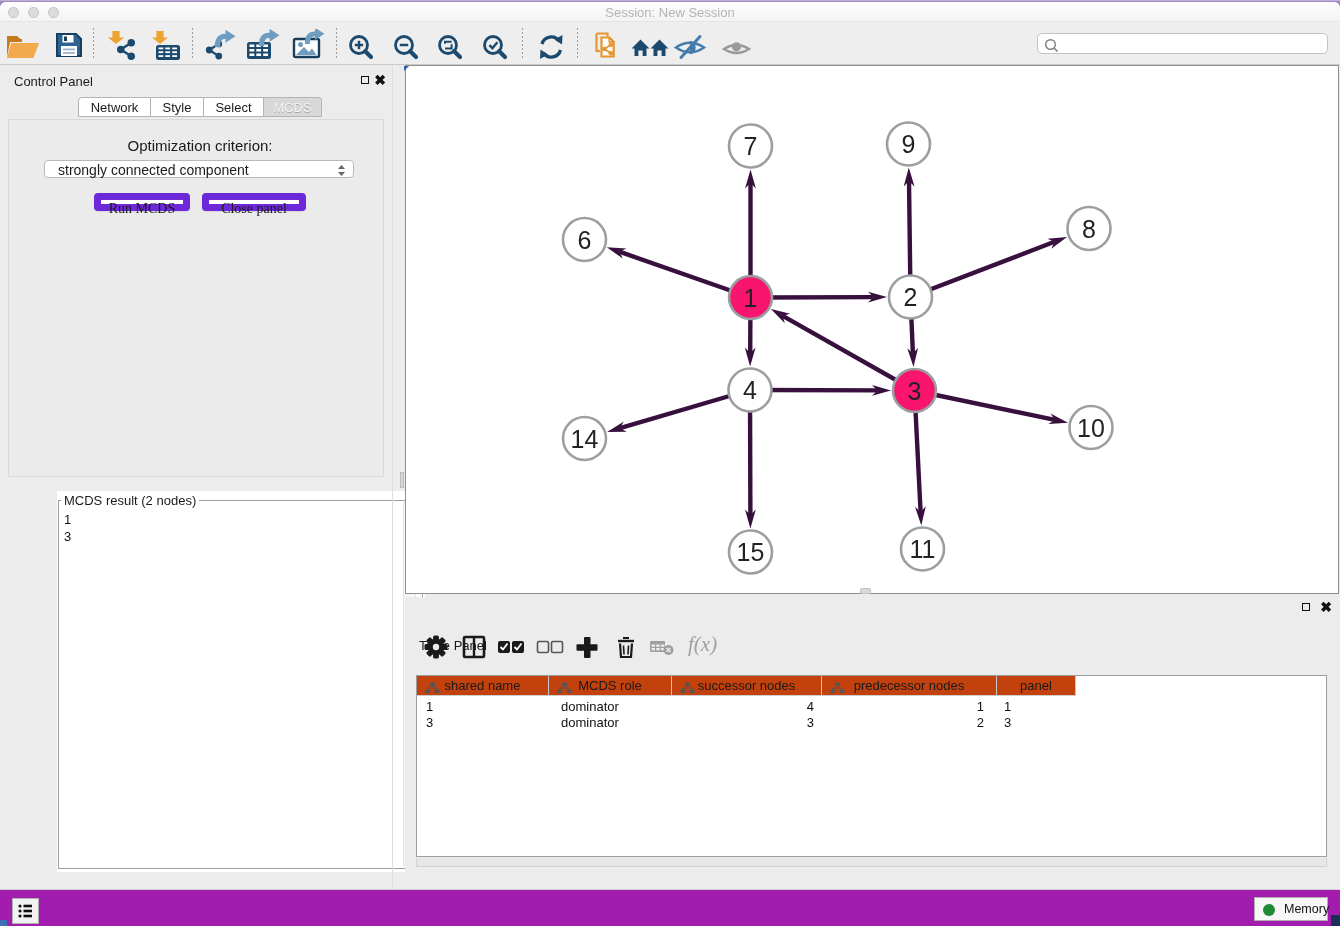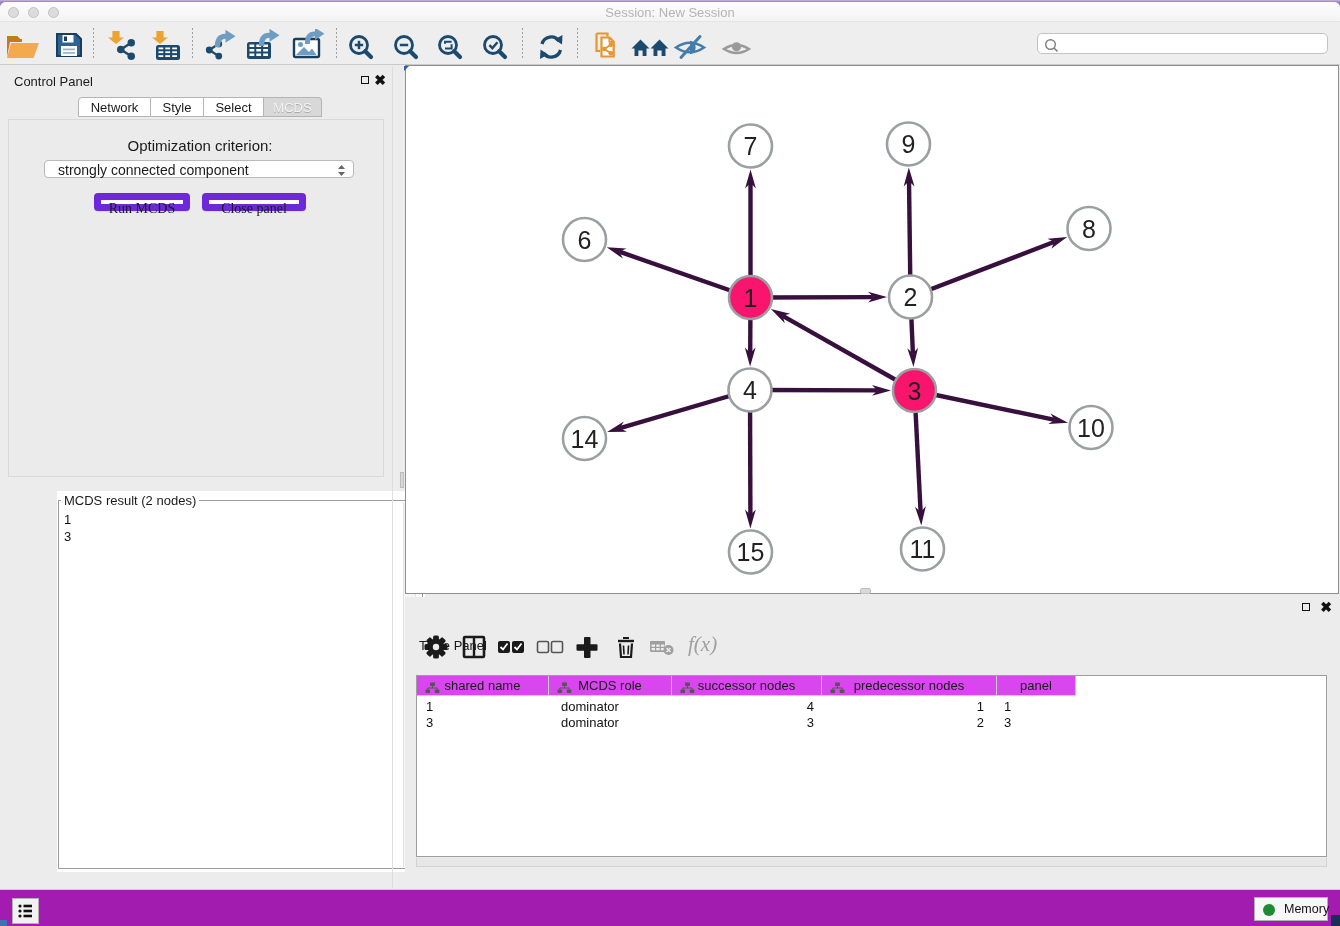--- a/index.html
+++ b/index.html
@@ -55,21 +55,21 @@
 #nettitle .txt { position:absolute; top:4px; left:0; width:100%; text-align:center;
   font-size:12.5px; font-weight:600; color:#111111; }
 .tl { position:absolute; top:5px; width:11px; height:11px; border-radius:50%; }
 #netcanvas { position:absolute; left:0; top:21px; width:932px; height:506px; background:#ffffff; }
 
 #tpanel { position:absolute; left:405px; top:595px; width:935px; height:292px; background:#ececec; }
 #tpanel .ptitle { position:absolute; left:14px; top:3px; font-size:13px; color:#1a1a1a;margin-top:38px; }
 #ttools { position:absolute; left:0; top:26px; width:100%; height:40px; }
 #tablebox { position:absolute; left:11px; top:78px; width:911px; height:182px;
   background:#ffffff; border:1px solid #9d9d9d; }
-.hcell { position:absolute; top:0; height:20px; background:#d946ef;
+.hcell { position:absolute; top:0; height:20px; background:#c2410c;
   border-right:1px solid #c8c8c8; border-bottom:1px solid #cfcfcf;
   font-size:13px; color:#1a1a1a; text-align:center; line-height:19px; }
 .trow { position:absolute; font-size:13px; color:#111111; }
 #tabs2 { position:absolute; left:0; top:271px; width:100%; height:21px; }
 #tabs2 .tab { position:absolute; top:0; height:20px; background:#ffffff;
   border:1px solid #b4b4b4; font-size:13px; color:#1a1a1a; text-align:center;
   line-height:19px; font-weight:500; }
 
 #statusbar { position:absolute; left:0; top:887px; width:100%; height:37px;
   background:#a21caf; border-top:1px solid #cfcfcf; }

